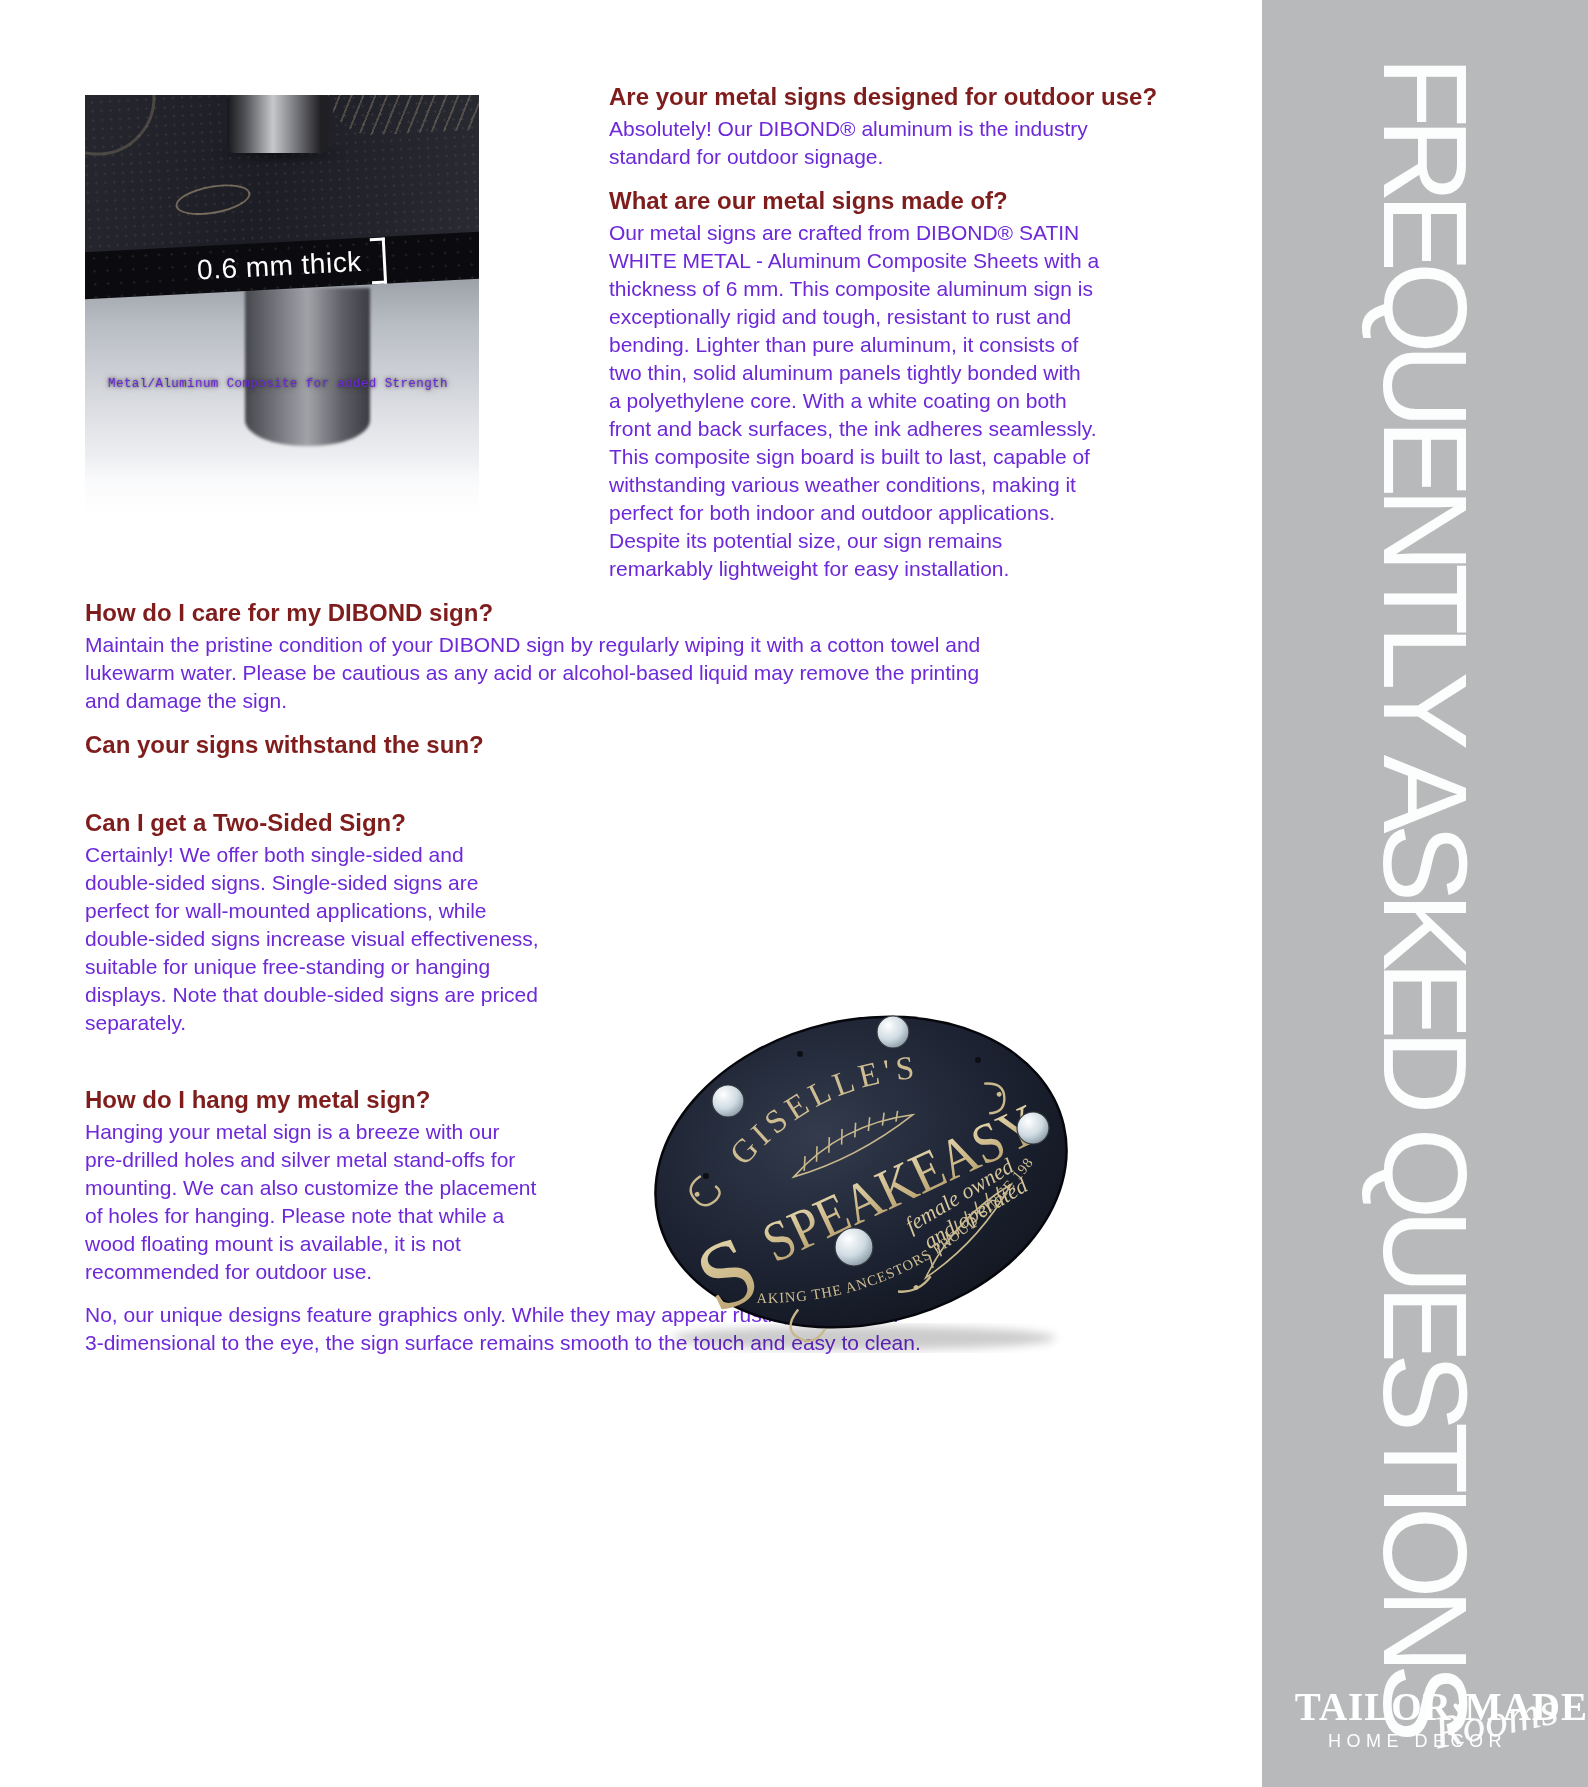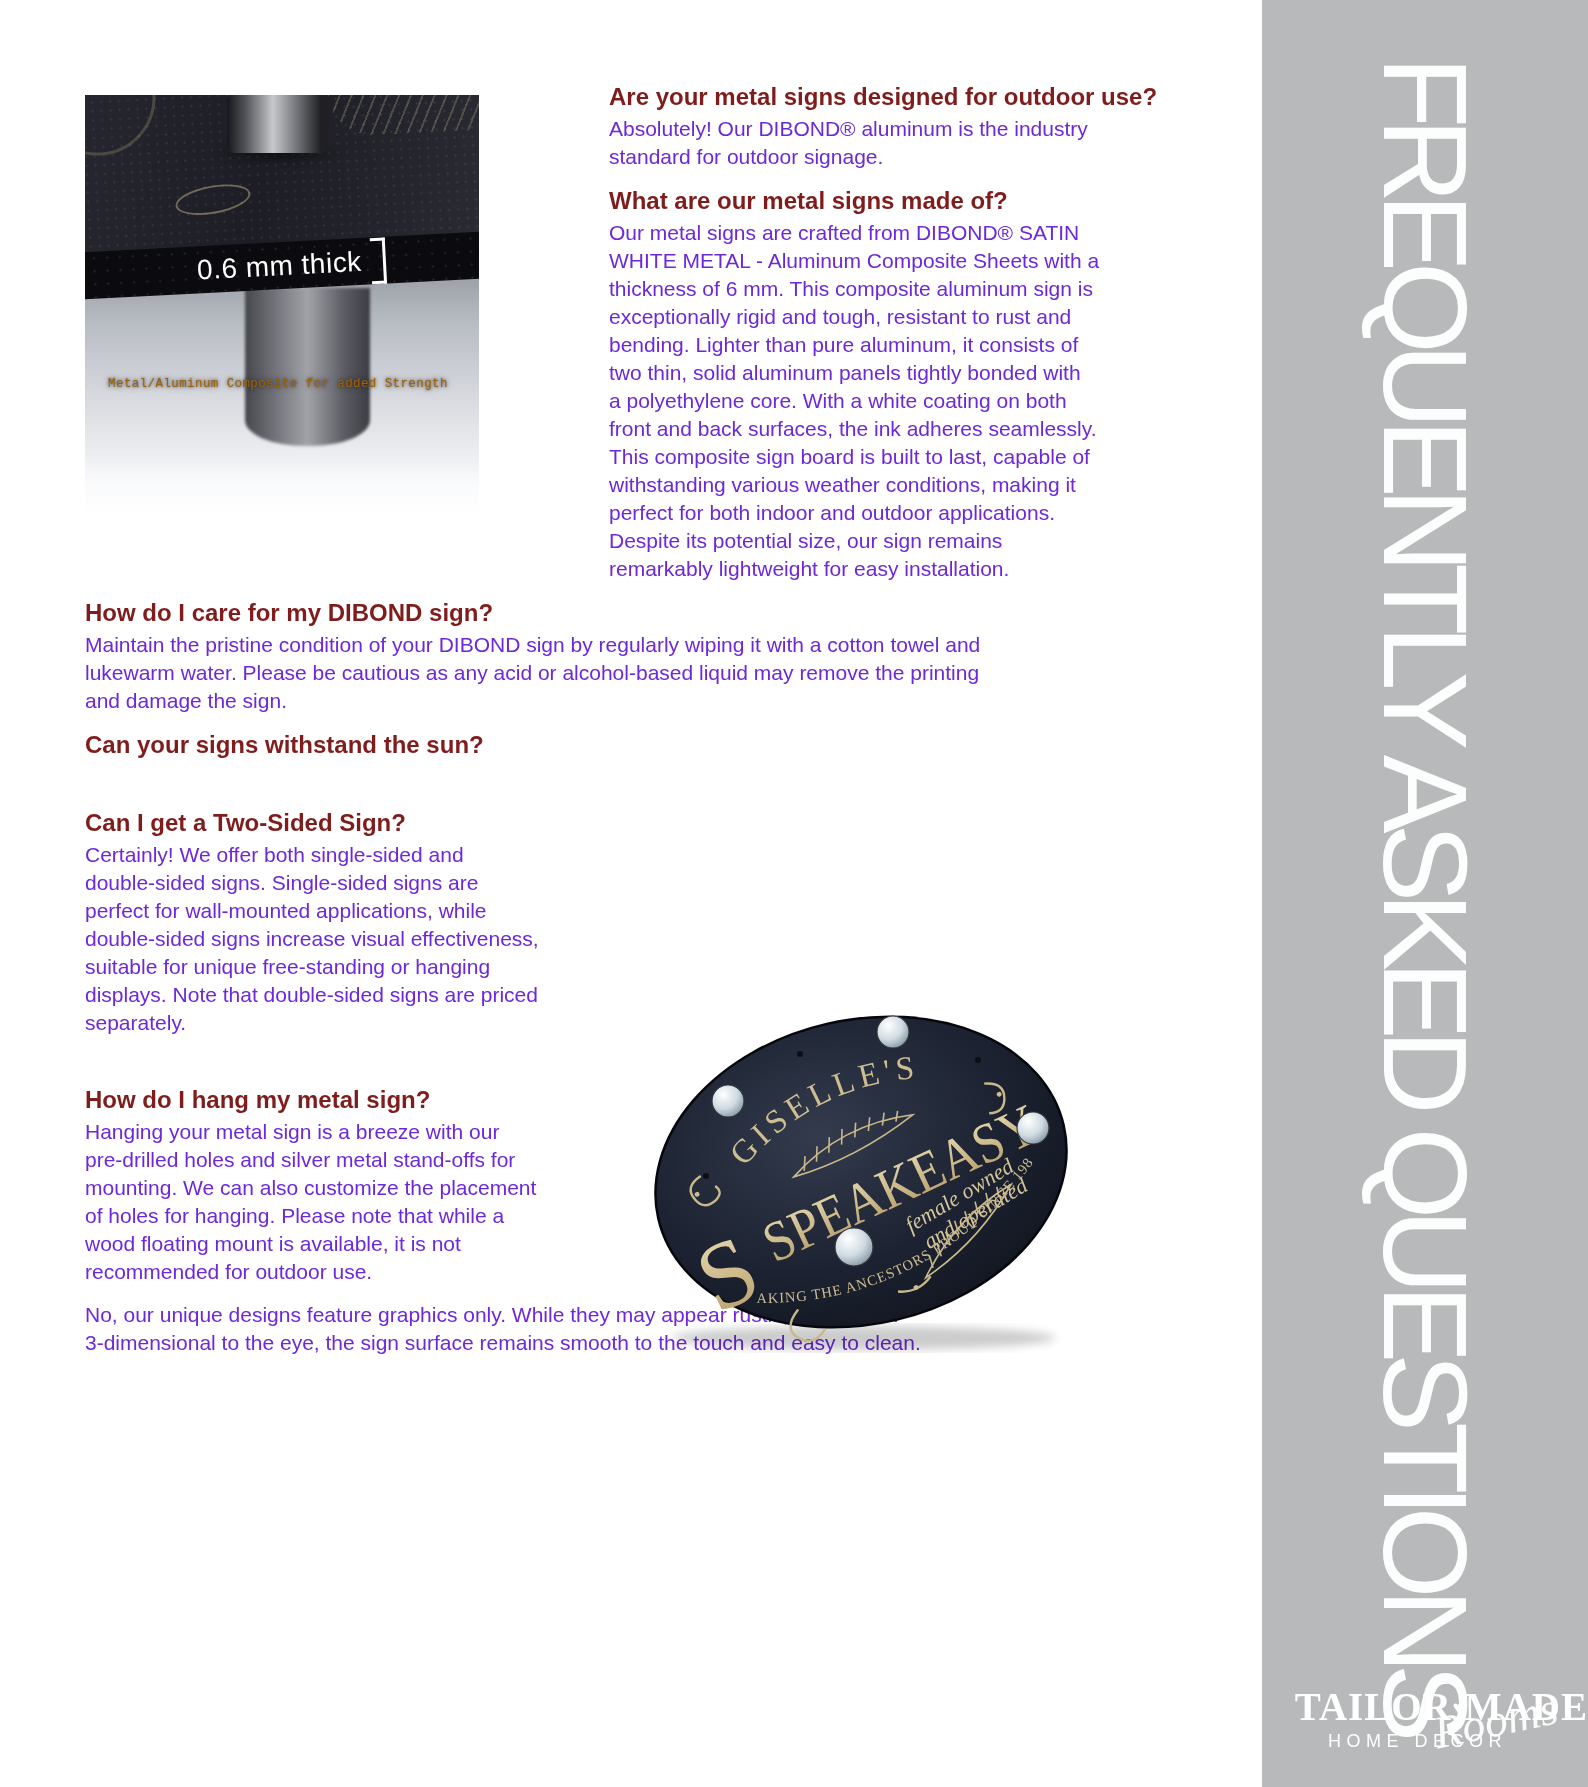--- a/index.html
+++ b/index.html
@@ -30,21 +30,21 @@
   .colA{width:585px;}
   .narrow{width:510px;margin-top:48px;}
   
   .photo1{position:relative;width:394px;height:442px;margin-top:13px;flex-shrink:0;overflow:hidden;}
   .p1-below{position:absolute;left:0;right:0;top:160px;bottom:0;z-index:1;
     background:linear-gradient(180deg,#8f939b 0%,#b9bdc4 25%,#dcdee3 55%,#f6f7f9 80%,#ffffff 100%);}
   .p1-cylbottom{position:absolute;left:160px;top:193px;width:125px;height:158px;z-index:2;
     background:linear-gradient(90deg,#46474d 0%,#7d7e85 30%,#a2a3a9 50%,#5e5f66 78%,#3c3d43 100%);
     border-radius:0 0 60px 60px / 0 0 26px 26px;filter:blur(1.5px);}
   .p1-caption{position:absolute;left:0;right:8px;top:282px;z-index:3;text-align:center;
-    font-family:"Liberation Mono","DejaVu Sans Mono",monospace;font-size:12.5px;color:#a16207;
+    font-family:"Liberation Mono","DejaVu Sans Mono",monospace;font-size:12.5px;color:#6d28d9;
     letter-spacing:.4px;text-shadow:0 0 3px rgba(40,40,45,.8),0 0 6px rgba(40,40,45,.5);white-space:nowrap;}
   .p1-surface{position:absolute;left:-12px;right:-12px;top:-25px;height:182px;z-index:4;
     transform:rotate(-3deg);
     background:linear-gradient(100deg,#26272f 0%,#1d1e25 45%,#23242c 75%,#2a2b33 100%);
     background-blend-mode:normal;}
   .p1-surface::after{content:"";position:absolute;inset:0;
     background-image:radial-gradient(rgba(255,255,255,.07) 1px,transparent 1.2px);
     background-size:9px 9px;}
   .gold-ring{position:absolute;border:2px solid rgba(214,193,150,.45);border-radius:50%;}
   .ring1{left:100px;top:112px;width:72px;height:24px;transform:rotate(-7deg);}

